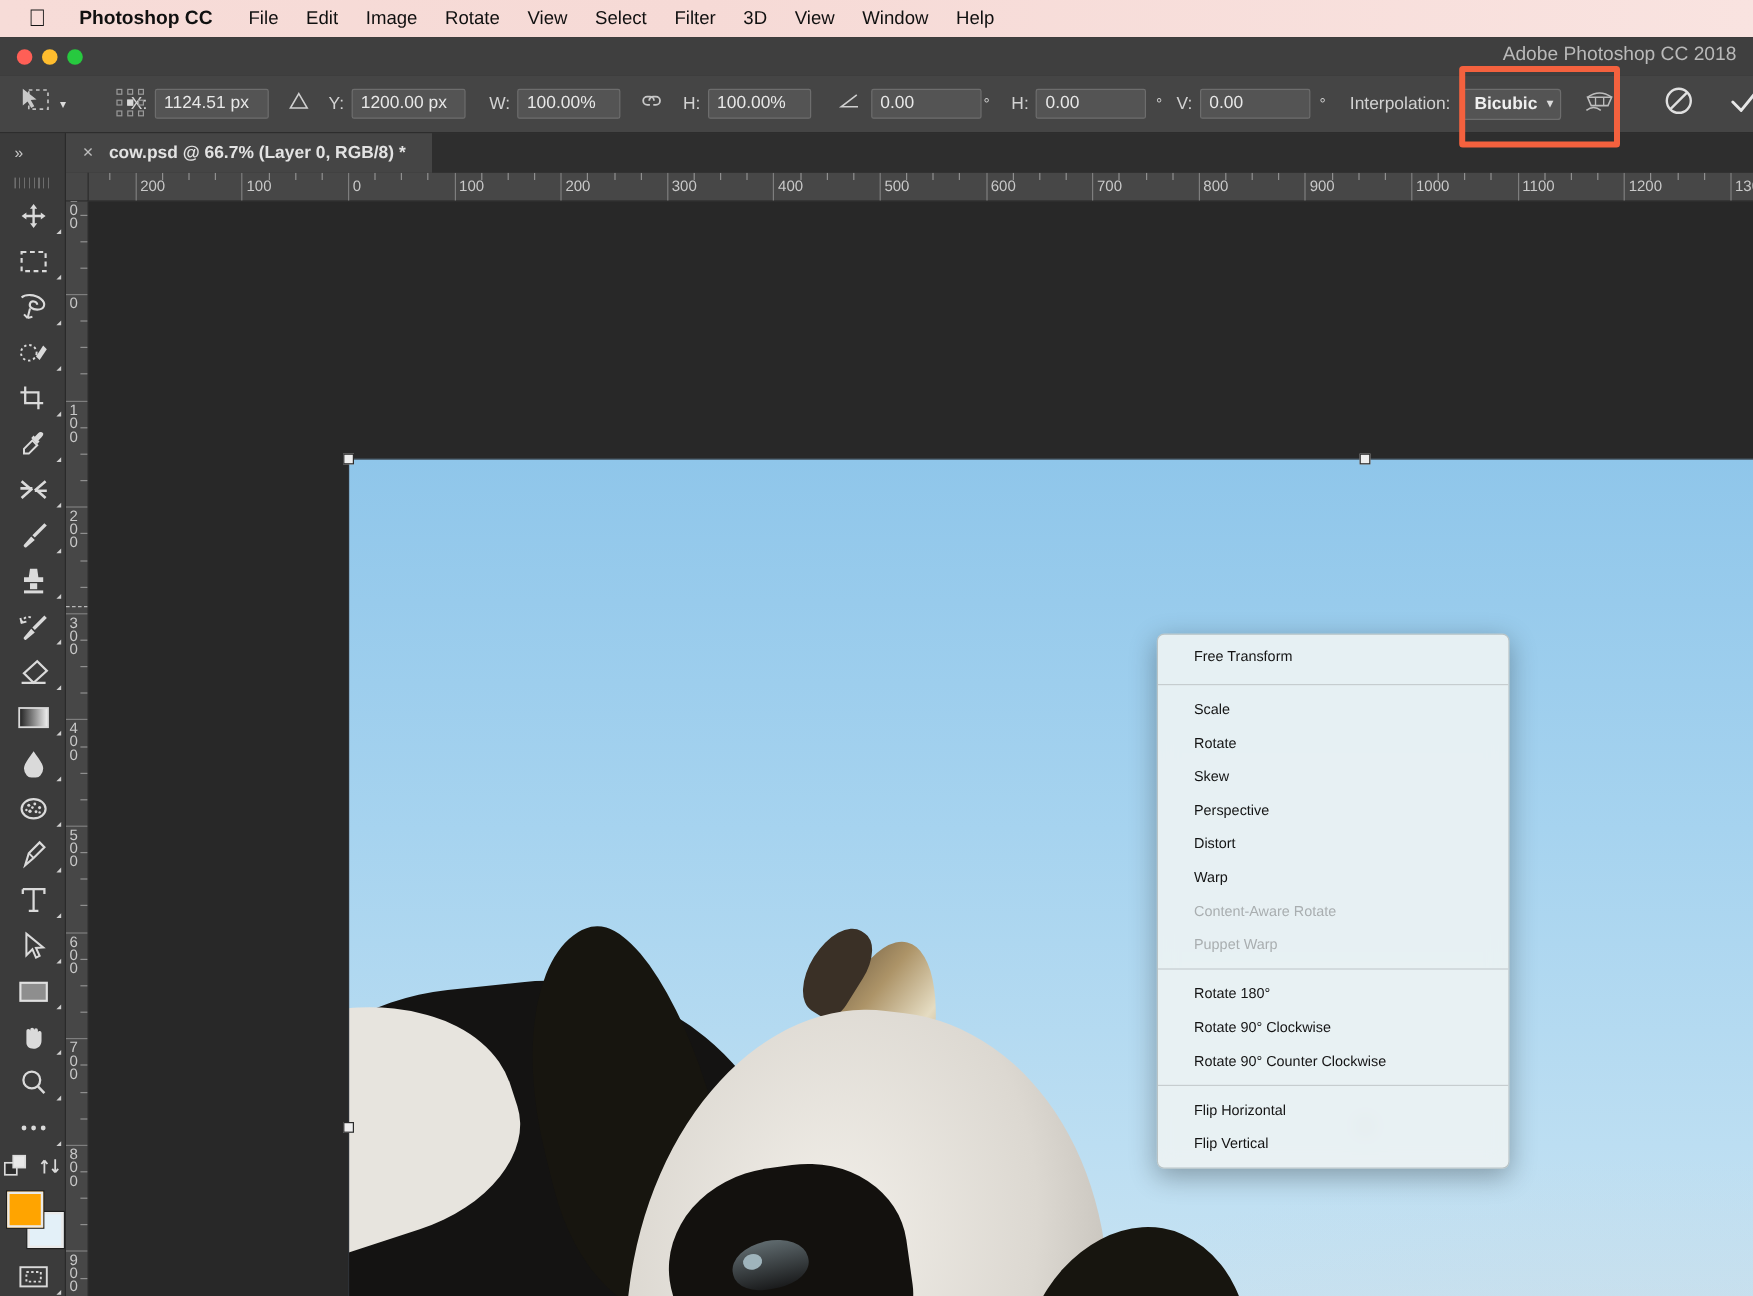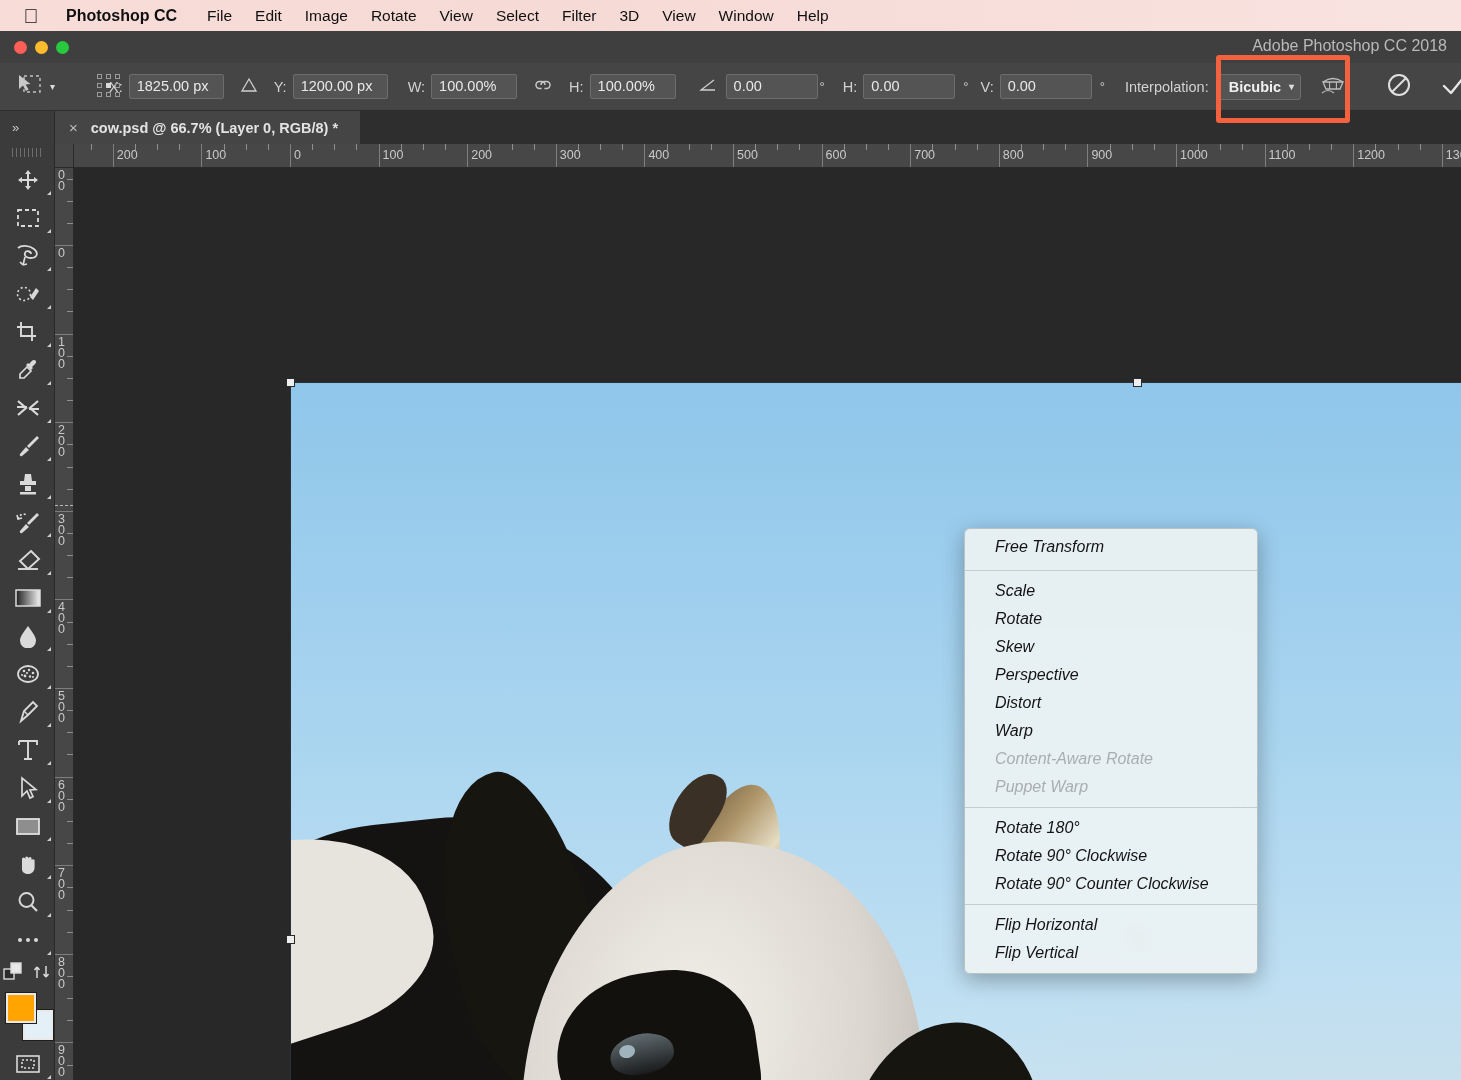--- a/index.html
+++ b/index.html
@@ -281,22 +281,22 @@
   
   .ctxmenu {
     position: absolute; left: 964px; top: 497px; width: 294px;
     background: rgba(236,242,243,0.93);
     border: 1px solid #b9c3c5; border-radius: 6px;
     box-shadow: 0 6px 22px rgba(0,0,0,.30);
     padding: 4px 0 6px 0; z-index: 30;
     backdrop-filter: blur(8px);
   }
   .ctx-item {
-    font-size: 16px; color: #141414;
-    padding: 4px 14px 4px 30px; white-space: nowrap; line-height: 20px; font-style: italic;
+    font-size: 12px; color: #141414;
+    padding: 4px 14px 4px 30px; white-space: nowrap; line-height: 20px;
   }
   .ctx-item.disabled { color: #a9aeb0; }
   .ctx-sep { height: 1px; background: #c6cdcf; margin: 6px 0 6px 0; }
   .ctx-head { padding-bottom: 7px; }
 </style>
 </head>
 <body>
 
 <div id="app">
 
@@ -348,21 +348,21 @@
         <i style="left:0;top:9px"></i>
           <i class="on" style="left:9px;top:9px"></i>
           <i style="left:18px;top:9px"></i>
         <i style="left:0;top:18px"></i>
           <i style="left:9px;top:18px"></i>
           <i style="left:18px;top:18px"></i>
       </div>
 
       <div class="field-group">
         <span class="field-label">X:</span>
-        <span class="field-box xy">1825.00 px</span>
+        <span class="field-box xy">1124.51 px</span>
       </div>
 
       <span class="icon-btn" style="margin-left:12px">
         <svg width="18" height="18" viewBox="0 0 18 18">
             <path d="M9 3 L16 15 L2 15 Z" fill="none" stroke="#cfcfcf" stroke-width="1.3"></path>
           </svg>
       </span>
 
       <div class="field-group">
         <span class="field-label">Y:</span>

